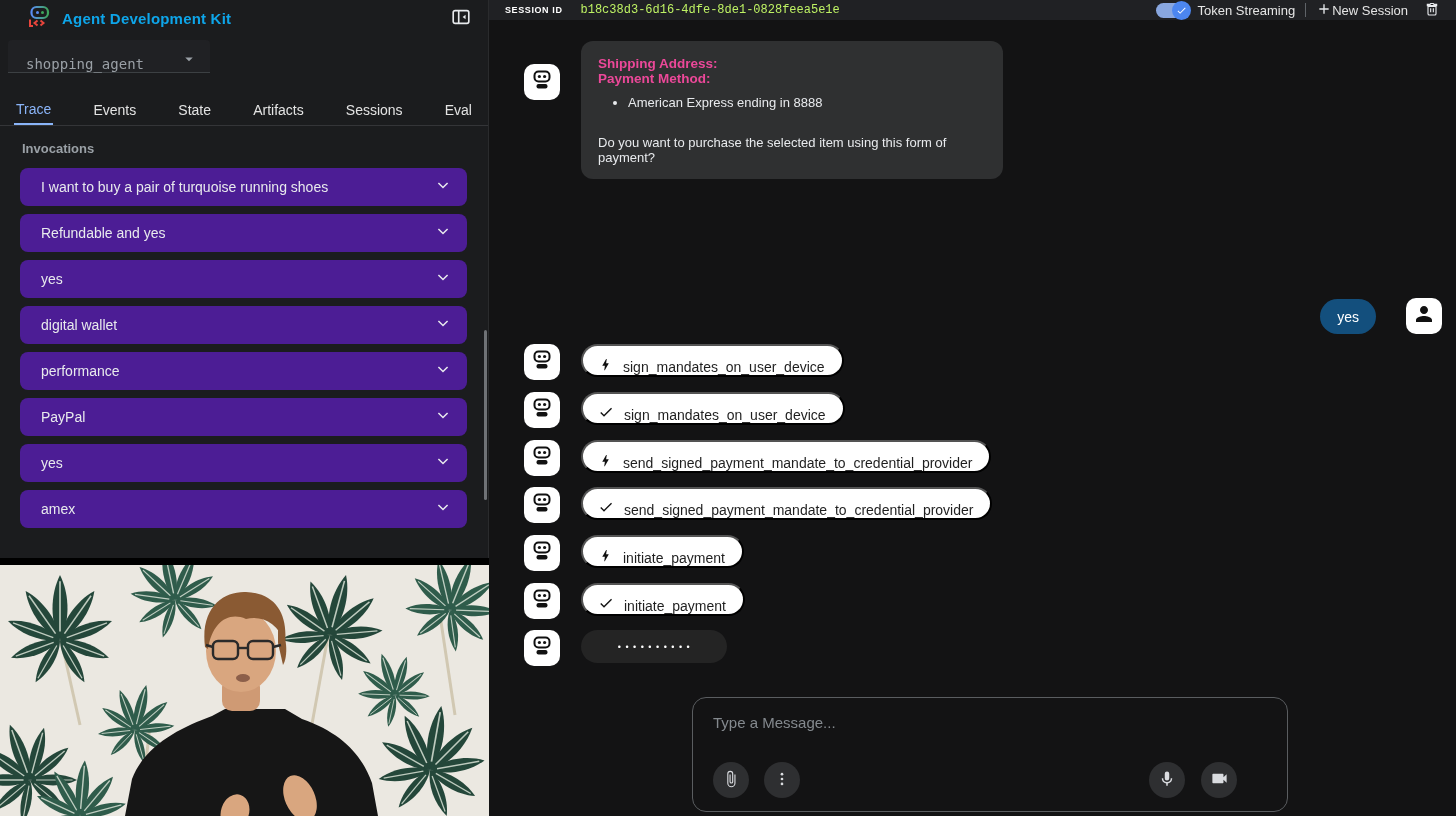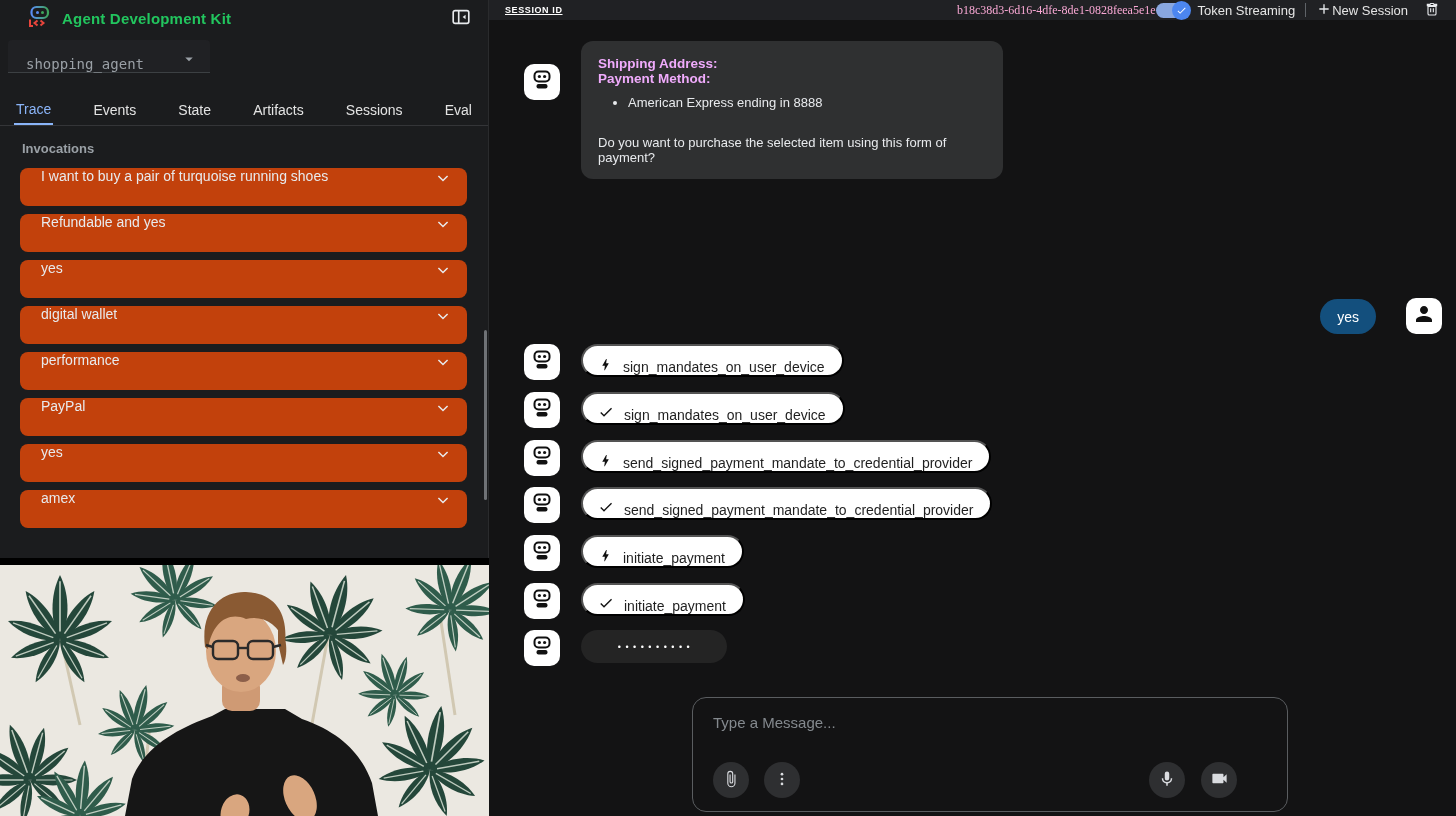--- a/index.html
+++ b/index.html
@@ -3,56 +3,56 @@
 <meta charset="utf-8">
 <style>
   * { margin:0; padding:0; box-sizing:border-box; }
   html,body { background:#000; }
   body { font-family:"Liberation Sans", sans-serif; }
   .app { position:relative; width:1456px; height:816px; background:#131314; overflow:hidden; }
 
   
   .sidebar { position:absolute; left:0; top:0; width:489px; height:816px; background:#1b1c1e; border-right:1px solid #2a2b2d; }
   .sb-header { position:absolute; left:0; top:0; width:100%; height:36px; display:flex; align-items:center; padding:0 14px 0 26px; }
-  .sb-title { color:#22c55e; font-size:15px; font-weight:bold; margin-left:10px; flex:1; letter-spacing:.2px; }
+  .sb-title { color:#0ea5e9; font-size:15px; font-weight:bold; margin-left:10px; flex:1; letter-spacing:.2px; }
   .icon-btn { background:none; border:none; cursor:pointer; display:flex; align-items:center; justify-content:center; padding:2px; }
 
   .agent-select { position:absolute; left:8px; top:40px; width:202px; height:33px; background:#202124; border-radius:4px 4px 0 0; display:flex; align-items:flex-end; padding:0 12px 0 18px; cursor:pointer; border-bottom:1px solid #3c4043; }
   .agent-select-value { color:#9aa0a6; font-family:"DejaVu Sans Mono", monospace; font-size:14px; flex:1; }
 
   .tabs { position:absolute; left:0; top:94px; width:100%; height:32px; display:flex; align-items:center; justify-content:space-between; padding:0 14px; border-bottom:1px solid #343538; }
   .tab { background:none; border:none; color:#e3e3e3; font-size:14px; font-family:inherit; cursor:pointer; padding:6px 2px; }
   .tab.active { color:#8ab4f8; border-bottom:2px solid #8ab4f8; }
 
   .invocations-label { position:absolute; left:22px; top:141px; color:#9aa0a6; font-size:13px; font-weight:bold; }
   .invocation-list { position:absolute; left:20px; top:168px; width:447px; display:flex; flex-direction:column; gap:8px; }
-  .invocation-item { height:38px; background:#c2410c; border-radius:8px; display:flex; align-items:flex-start; padding:0 14px 0 21px; cursor:pointer;gap:8px; }
+  .invocation-item { height:38px; background:#4c1d95; border-radius:8px; display:flex; align-items:center; padding:0 14px 0 21px; cursor:pointer;gap:8px; }
   .invocation-text { color:#e8eaed; font-size:14px; flex:1; white-space:nowrap; overflow:hidden; }
   .sb-scrollbar { position:absolute; left:484px; top:330px; width:3px; height:170px; background:#6f7276; border-radius:2px; }
 
   
   .webcam { position:absolute; left:0; top:558px; width:489px; height:258px; background:#000; }
   .webcam svg { position:absolute; left:0; bottom:0; }
 
   
   .main { position:absolute; left:489px; top:0; width:967px; height:816px; background:#131314; }
   .session-bar { position:absolute; left:0; top:0; width:100%; height:20px; background:#202124; display:flex; align-items:center; padding:0 14px 0 16px; }
-  .session-label { color:#fff; font-size:9px; font-weight:bold; letter-spacing:.6px; margin-right:18px;text-decoration:underline; }
-  .session-id { color:#f9a8d4; font-family:Liberation Serif, serif; font-size:12px; flex:1;text-align:right; }
+  .session-label { color:#fff; font-size:9px; font-weight:bold; letter-spacing:.6px; margin-right:18px; }
+  .session-id { color:#bef264; font-family:Liberation Mono, monospace; font-size:12px; flex:1; }
   .toggle { position:relative; width:34px; height:15px; background:#89a7e0; border-radius:8px; margin-right:8px; cursor:pointer; }
   .toggle-thumb { position:absolute; right:-1px; top:-2px; width:19px; height:19px; border-radius:50%; background:#4c86f0; display:flex; align-items:center; justify-content:center; }
   .ts-label { color:#e5e5e5; font-size:13px; }
   .vdivider { width:1px; height:14px; background:#5f6368; margin:0 10px; }
   .new-session { display:flex; align-items:center; background:none; border:none; color:#e5e5e5; font-size:13px; font-family:inherit; cursor:pointer; }
   .trash-btn { margin-left:14px; }
 
   
   .avatar { position:absolute; width:36px; height:36px; background:#fff; border-radius:10px; display:flex; align-items:center; justify-content:center; }
   .bot-card { position:absolute; left:92px; top:41px; width:422px; background:#2f3031; border-radius:12px; padding:15px 17px 14px 17px; color:#e8eaed; }
-  .bot-card h3 { font-size:13.5px; font-weight:bold; color:#f0abfc; }
+  .bot-card h3 { font-size:13.5px; font-weight:bold; color:#ec4899; }
   .bot-card ul { list-style:disc; margin:9px 0 12px 30px; }
   .bot-card li { font-size:13px; line-height:15.2px; color:#e8eaed; }
   .bot-question { font-size:13px; margin-top:25px; }
 
   .user-bubble { position:absolute; top:299px; right:80px; height:35px; background:#134f7d; color:#fff; font-size:14px; border-radius:18px; padding:0 17px; display:flex; align-items:center; }
 
   .chip { position:absolute; left:92px; height:33px; background:#fff; border-radius:17px; display:inline-flex; align-items:flex-end; gap:10px; padding:0 17px 0 15px; cursor:pointer; }
   .chip-label { color:#1f1f1f; font-size:14px; white-space:nowrap; }
   .typing-bubble { position:absolute; left:92px; top:630px; width:146px; height:33px; background:#242424; border-radius:17px; display:flex; align-items:center; justify-content:center; }
   .typing-dots { color:#fff; font-size:9px; letter-spacing:4.5px; padding-left:4px; }

